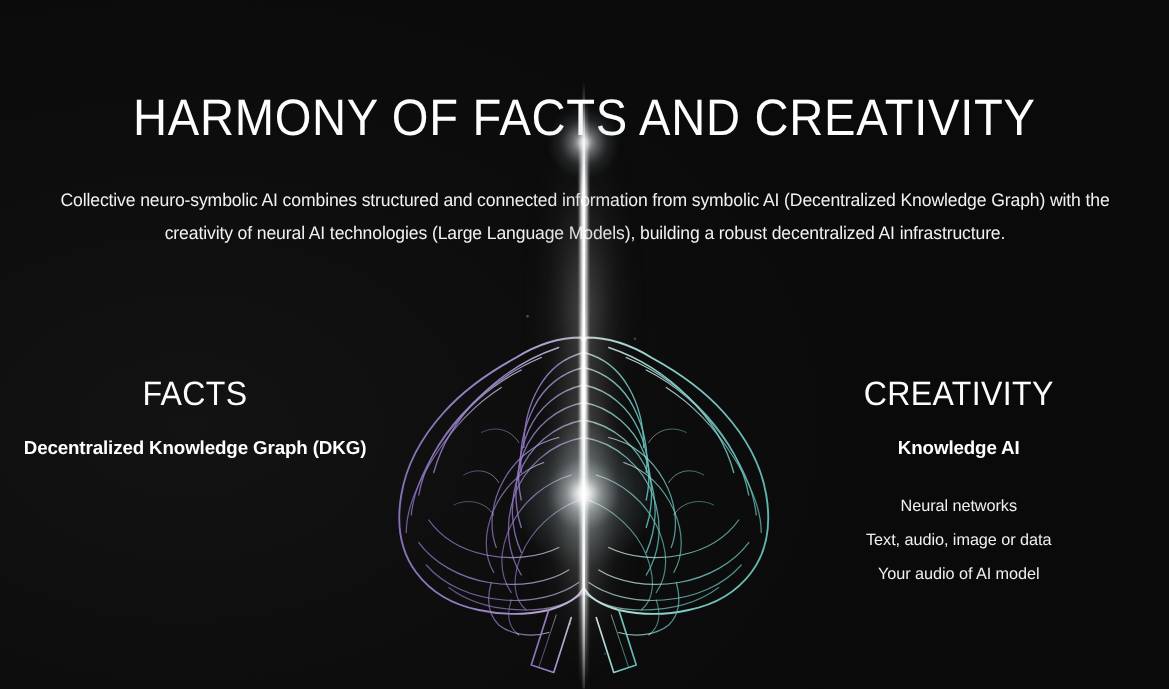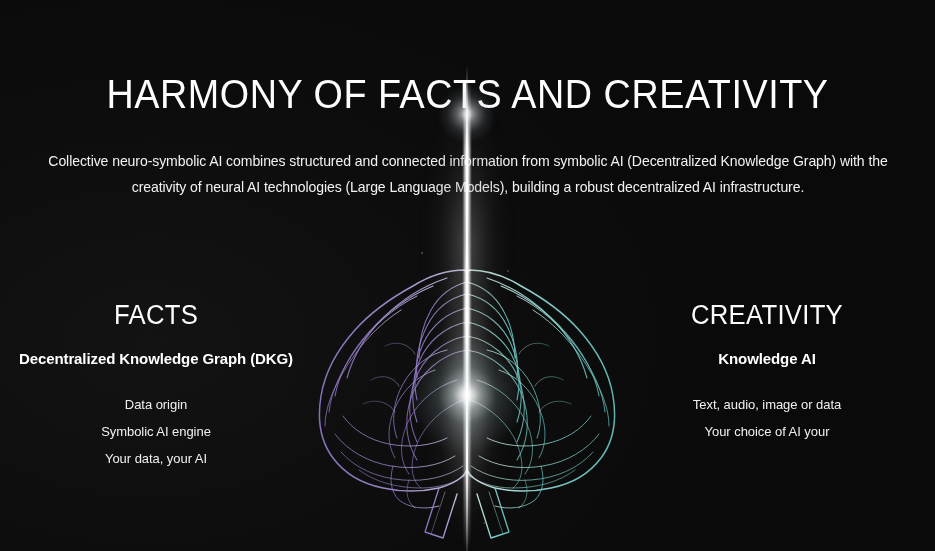--- a/index.html
+++ b/index.html
@@ -194,33 +194,29 @@
 
 <div id="stage">
 
   <h1 class="page-title">HARMONY OF FACTS AND CREATIVITY</h1>
 
   <p class="intro">Collective neuro-symbolic AI combines structured and connected information from symbolic AI (Decentralized Knowledge Graph) with the creativity of neural AI technologies (Large Language Models), building a robust decentralized AI infrastructure.</p>
 
   <div class="col col-left">
     <div class="col-title">FACTS</div>
     <div class="col-subtitle">Decentralized Knowledge Graph (DKG)</div>
-    <ul class="col-list">
-      <li>Data origin</li>
-      <li>Symbolic AI engine</li>
-      <li>Your data, your AI</li>
-    </ul>
   </div>
 
   <div class="col col-right">
     <div class="col-title">CREATIVITY</div>
     <div class="col-subtitle">Knowledge AI</div>
     <ul class="col-list">
+      <li>Neural networks</li>
       <li>Text, audio, image or data</li>
-      <li>Your choice of AI your</li>
+      <li>Your audio of AI model</li>
     </ul>
   </div>
 
   <div class="brain-wrap">
 
     <div class="beam-halo"></div>
     <div class="beam-halo lower"></div>
 
     <svg class="brain-svg" viewBox="0 0 340 330">
       <defs>

